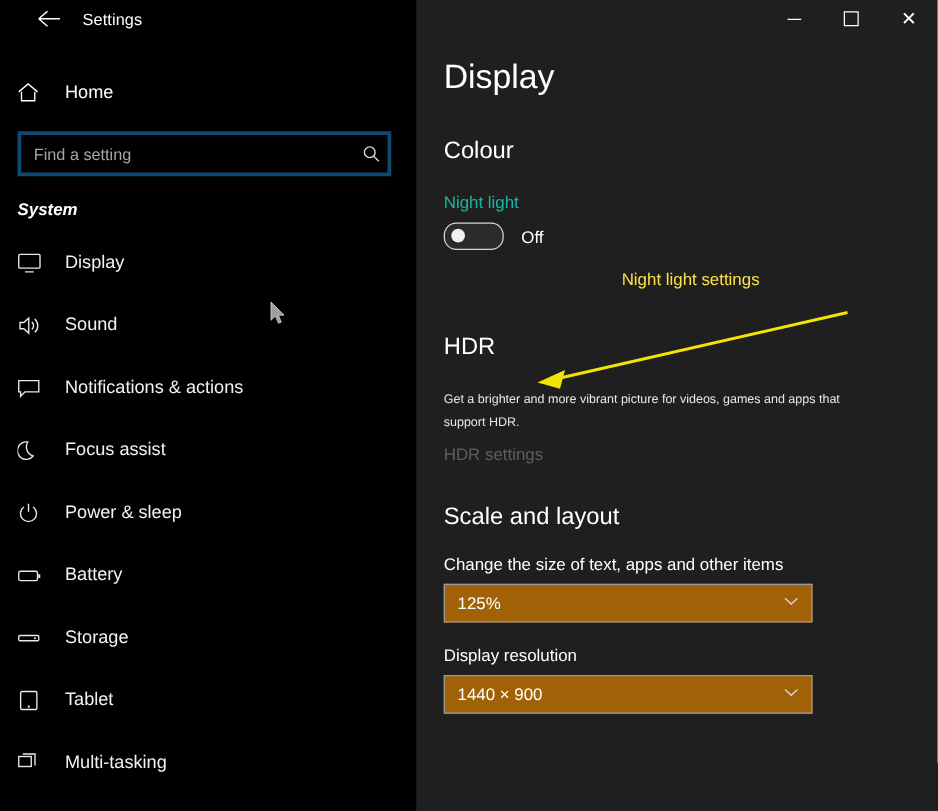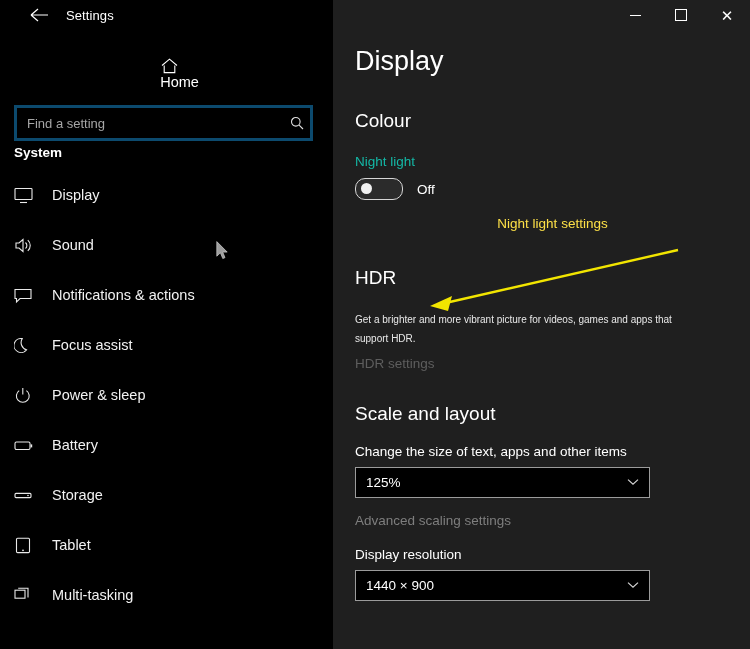--- a/index.html
+++ b/index.html
@@ -51,21 +51,20 @@
     margin-left: 12px;
     letter-spacing: 0.1px;
   }
 
   .home-row {
     display: flex;
     align-items: center;
     height: 32px;
     margin-top: 28px;
     padding-left: 14px;
-    flex-direction: column;
   }
   .home-row .ic {
     width: 26px;
     display: flex;
     align-items: center;
     justify-content: flex-start;
     color: #ffffff;
   }
   .home-label {
     color: #ffffff;
@@ -100,21 +99,22 @@
     display: flex;
     align-items: center;
     justify-content: center;
     color: #e0e0e0;
   }
 
   .section-label {
     color: #ffffff;
     font-size: 13.5px;
     font-weight: bold;
-    margin: 4px 0 0 14px;
+    margin: 19px 0 0 14px;
+    font-style: italic;
   }
 
   .nav-list {
     margin-top: 10px;
   }
   .nav-item {
     display: flex;
     align-items: center;
     height: 50px;
     padding-left: 14px;
@@ -246,21 +246,21 @@
   .field-label {
     color: #ffffff;
     font-size: 13.5px;
     margin-top: 19px;
   }
   .combo {
     margin-top: 8px;
     width: 295px;
     height: 31px;
     border: 1px solid #9b9b9b;
-    background: #000000;
+    background: #a16207;
     display: flex;
     align-items: center;
     justify-content: space-between;
     padding: 0 10px 0 10px;
     box-sizing: border-box;
   }
   .combo .val {
     color: #ffffff;
     font-size: 13.5px;
   }
@@ -467,21 +467,20 @@
 
       <div class="combo">
         <span class="val">125%</span>
         <span class="chev">
           <svg width="12" height="8" viewBox="0 0 12 8" aria-hidden="true">
             <path d="M1 1.6 L6 6.2 L11 1.6" stroke="#d8d8d8" stroke-width="1.1" fill="none"></path>
           </svg>
         </span>
       </div>
 
-      <div class="adv-link">Advanced scaling settings</div>
 
       <div class="field-label">Display resolution</div>
 
       <div class="combo">
         <span class="val">1440 × 900</span>
         <span class="chev">
           <svg width="12" height="8" viewBox="0 0 12 8" aria-hidden="true">
             <path d="M1 1.6 L6 6.2 L11 1.6" stroke="#d8d8d8" stroke-width="1.1" fill="none"></path>
           </svg>
         </span>

